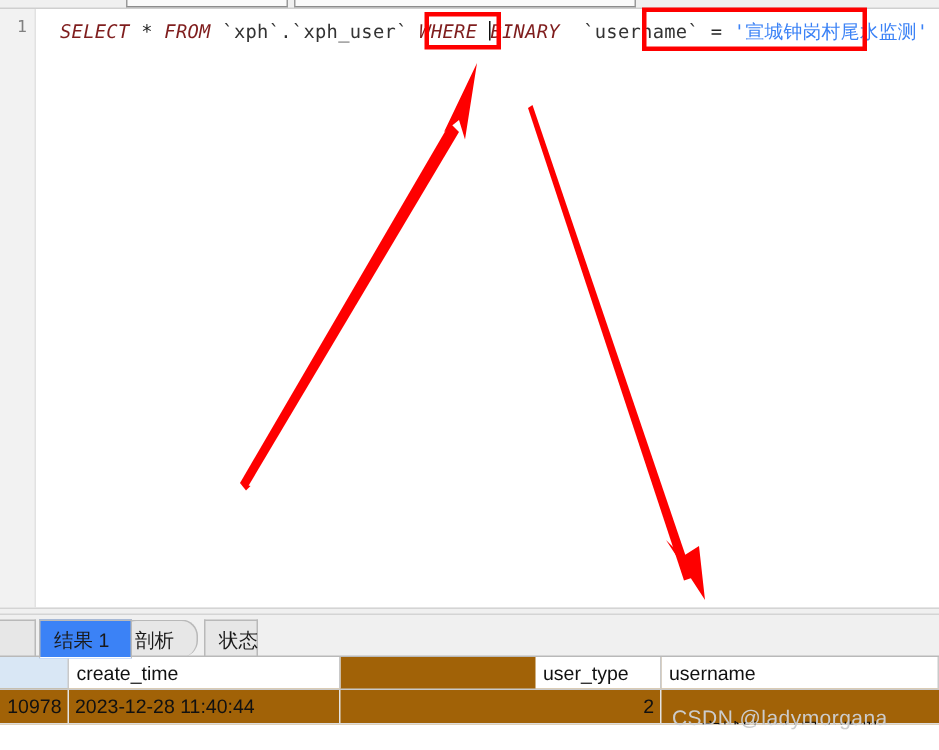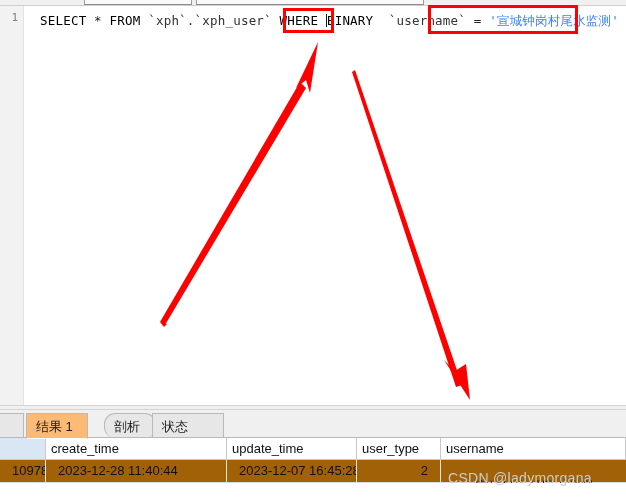--- a/index.html
+++ b/index.html
@@ -64,21 +64,21 @@
   }
   .code-line {
     position: absolute;
     left: 40px; top: 6px;
     white-space: pre;
     font-family: "DejaVu Sans Mono", monospace;
     font-size: 12.5px;
     line-height: 18px;
     letter-spacing: 0.2px;
   }
-  .kw   { color: #000000; }
+  .kw   { color: #7f1d1d; font-style: italic; }
   .op   { color: #222222; }
   .idq  { color: #333333; }
   .str  { color: #3b82f6; }
   .plain{ color: #222222; }
   .caret {
     display: inline-block;
     width: 0;
     border-left: 1px solid #111;
     height: 13px;
     vertical-align: -2px;
@@ -134,21 +134,21 @@
     line-height: 25px;
     font-size: 13px;
     color: #1a1a1a;
     background: #e7e7e7;
     border: 1px solid #b9b9b9;
     border-bottom: none;
     box-sizing: border-box;
     white-space: nowrap;
   }
   .tab.active {
-    background: #fdba74;
+    background: #3b82f6;
     z-index: 3;
     border-bottom: 1px solid #ffffff;
     height: 26px;
   }
 
   
   .grid {
     position: absolute;
     left: 0; top: 438px;
     width: 626px;
@@ -182,21 +182,21 @@
     left: 0; top: 22px;
     width: 626px; height: 23px;
     border-bottom: 1px solid #dddddd;
     box-sizing: border-box;
   }
   .cell {
     position: absolute;
     top: 0;
     height: 22px;
     line-height: 22px;
-    padding: 0 12px;
+    padding: 0 4px;
     box-sizing: border-box;
     border-right: 1px solid #e4e4e4;
     white-space: nowrap;
     overflow: hidden;
   }
   .cell.num { text-align: right; }
   .grid-blank {
     position: absolute;
     left: 0; top: 45px;
     width: 626px; height: 17px;
@@ -247,39 +247,37 @@
 
 <div class="splitter"></div>
 
 <div class="tabbar">
   <div class="tab" style="left:-24px; width:48px;">
     
   </div>
   <div class="tab active" style="left:26px; width:62px;">
     <span>结果 1</span>
   </div>
-  <div class="tab" style="left:104px; width:52px;border-radius:11px;">
+  <div class="tab" style="left:80px; width:52px;border-radius:11px;">
     <span>剖析</span>
   </div>
-  <div class="tab" style="left:152px; width:72px;">
+  <div class="tab" style="left:136px; width:36px;">
     <span>状态</span>
   </div>
 </div>
 
 <div class="grid">
   <div class="grid-header">
     <div class="hcell rownum-h" style="left:0px; width:46px;"></div>
     <div class="hcell" style="left:46px; width:181px;">create_time</div>
-    <div class="hcell" style="left:227px; width:130px;">update_time</div>
     <div class="hcell" style="left:441px; width:185px;">username</div>
     <div class="hcell" style="left:357px; width:84px;">user_type</div>
   </div>
   <div class="grid-row">
     <div class="cell num" style="left:0px; width:46px;">10978</div>
     <div class="cell" style="left:46px; width:181px;">2023-12-28 11:40:44</div>
-    <div class="cell" style="left:227px; width:130px;">2023-12-07 16:45:28</div>
     <div class="cell num" style="left:357px; width:84px;">2</div>
     <div class="cell" style="left:464px; width:185px;margin-top:16px;">宣城钟岗村尾水监测</div>
   </div>
   <div class="grid-blank"></div>
 </div>
 
 <div class="watermark">CSDN @ladymorgana</div>
 
 </body></html>

